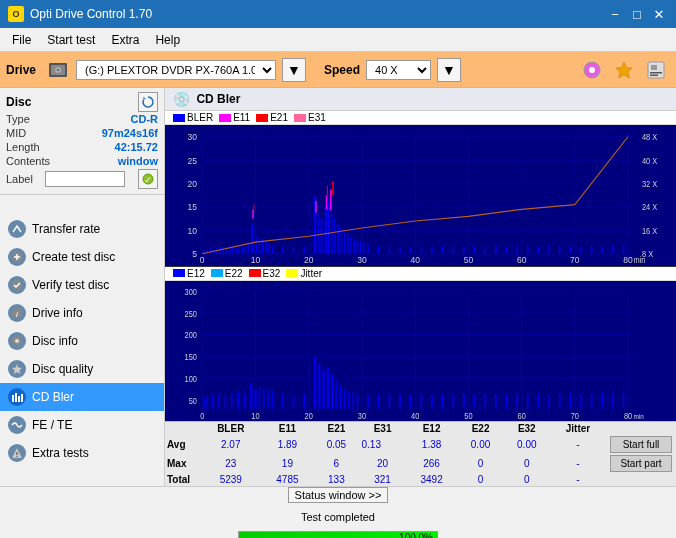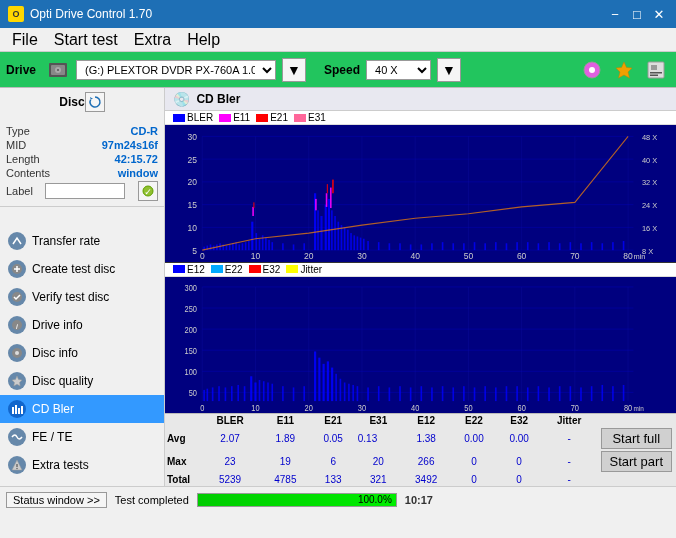--- a/index.html
+++ b/index.html
@@ -7,61 +7,61 @@
     
     
     .titlebar { background: #1e6fb5; display: flex; align-items: center; justify-content: space-between; padding: 4px 8px; height: 28px; }
     .titlebar-left { display: flex; align-items: center; gap: 6px; color: white; font-size: 12px; }
     .titlebar-icon { width: 16px; height: 16px; background: #ffd700; border-radius: 2px; display: flex; align-items: center; justify-content: center; font-size: 9px; color: #333; font-weight: bold; }
     .titlebar-controls { display: flex; gap: 4px; }
     .titlebar-btn { width: 18px; height: 16px; background: transparent; border: none; color: white; cursor: pointer; font-size: 13px; display: flex; align-items: center; justify-content: center; }
 
     
     .menubar { background: #f0f0f0; border-bottom: 1px solid #ccc; display: flex; align-items: center; padding: 2px 4px; height: 24px; }
-    .menubar-item { padding: 2px 8px; cursor: pointer; font-size: 16px; }
-
-    
-    .drivebar { background: #22c55e; border-bottom: 1px solid #bbb; display: flex; align-items: center; padding: 3px 6px; gap: 6px; height: 36px; }
+    .menubar-item { padding: 2px 8px; cursor: pointer; font-size: 12px; }
+
+    
+    .drivebar { background: #fdba74; border-bottom: 1px solid #bbb; display: flex; align-items: center; padding: 3px 6px; gap: 6px; height: 36px; }
     .drive-label { font-size: 12px; font-weight: bold; margin-right: 4px; }
     .drive-icon { width: 24px; height: 24px; display: flex; align-items: center; justify-content: center; }
     .drive-select { border: 1px solid #999; background: white; padding: 2px 4px; font-size: 11px; width: 200px; }
     .arrow-btn { width: 24px; height: 24px; border: 1px solid #999; background: #f5f5f5; cursor: pointer; display: flex; align-items: center; justify-content: center; font-size: 14px; }
     .speed-label { font-size: 12px; font-weight: bold; margin-left: 12px; }
     .speed-select { border: 1px solid #999; background: white; padding: 2px 4px; font-size: 11px; width: 65px; }
     .toolbar-icons { display: flex; gap: 4px; margin-left: auto; }
     .toolbar-icon-btn { width: 28px; height: 28px; border: 1px solid transparent; cursor: pointer; display: flex; align-items: center; justify-content: center; background: transparent; }
 
     
     .main { display: flex; height: calc(538px - 28px - 24px - 36px - 26px - 26px); }
 
     
     .sidebar { width: 165px; background: #f0f0f0; border-right: 1px solid #ccc; display: flex; flex-direction: column; overflow: hidden; }
     .disc-section { border-bottom: 1px solid #ccc; padding: 4px 6px; }
-    .disc-header { display: flex; align-items: center; justify-content: center; font-weight: bold; font-size: 12px; margin-bottom: 12px; }
+    .disc-header { display: flex; align-items: center; justify-content: space-between; font-weight: bold; font-size: 12px; margin-bottom: 0; }
     .disc-info-row { display: flex; justify-content: space-between; padding: 1px 0; font-size: 11px; gap: 26px; }
     .disc-info-label { color: #333; }
     .disc-info-value { color: #0066cc; font-weight: bold; text-align: right; }
     .label-row { display: flex; align-items: center; gap: 4px; }
     .label-input { border: 1px solid #999; width: 80px; height: 16px; font-size: 10px; }
     .label-btn { width: 20px; height: 20px; border: 1px solid #999; background: #f5f5f5; cursor: pointer; display: flex; align-items: center; justify-content: center; }
     .nav-items { flex: 1; margin-top: 20px; }
     .nav-item { display: flex; align-items: center; gap: 6px; padding: 5px 8px; cursor: pointer; font-size: 12px; border: none; background: transparent; width: 100%; text-align: left; }
     .nav-item.active { background: #3399ff; color: white; }
     .nav-item-icon { width: 18px; height: 18px; border-radius: 50%; display: flex; align-items: center; justify-content: center; font-size: 10px; flex-shrink: 0; }
 
     
     .content { flex: 1; display: flex; flex-direction: column; background: white; overflow: hidden; }
     .chart-title { background: #e8e8f0; border-bottom: 1px solid #ccc; padding: 3px 8px; display: flex; align-items: center; gap: 6px; font-size: 12px; font-weight: bold; }
     .cd-icon { color: #1e6fb5; font-size: 14px; }
     .legend-item { display: flex; align-items: center; gap: 2px; }
     .legend-color { width: 12px; height: 8px; }
-    .start-btn { background: #d0d0d0; border: 1px solid #999; padding: 2px 8px; cursor: pointer; font-size: 13px; white-space: nowrap; }
-
-    
-    .statusbar { height: 26px; background: #f0f0f0; border-top: 1px solid #ccc; display: flex; align-items: center; padding: 0 6px; gap: 8px; font-size: 11px; }
+    .start-btn { background: #d0d0d0; border: 1px solid #999; padding: 2px 8px; cursor: pointer; font-size: 10px; white-space: nowrap; }
+
+    
+    .statusbar { height: 26px; background: #f0f0f0; border-top: 1px solid #ccc; display: flex; align-items: center; padding: 0 6px; gap: 8px; font-size: 11px; flex-direction: column; }
     .progress-container { width: 200px; height: 14px; background: #e0e0e0; border: 1px solid #999; }
     .progress-bar { height: 100%; background: linear-gradient(to right, #00cc00, #00ee00); display: flex; align-items: center; justify-content: flex-end; padding-right: 4px; font-size: 10px; color: #000; }
     .status-time { color: #333; font-weight: bold; }
     .status-window-btn { border: 1px solid #999; background: #f5f5f5; padding: 1px 6px; cursor: pointer; font-size: 11px; white-space: nowrap; }
 
     
     .chart-svg { width: 100%; height: 100%; }
     
     
     .grid-line { stroke: #0000cc; stroke-width: 0.5; opacity: 0.6; }

